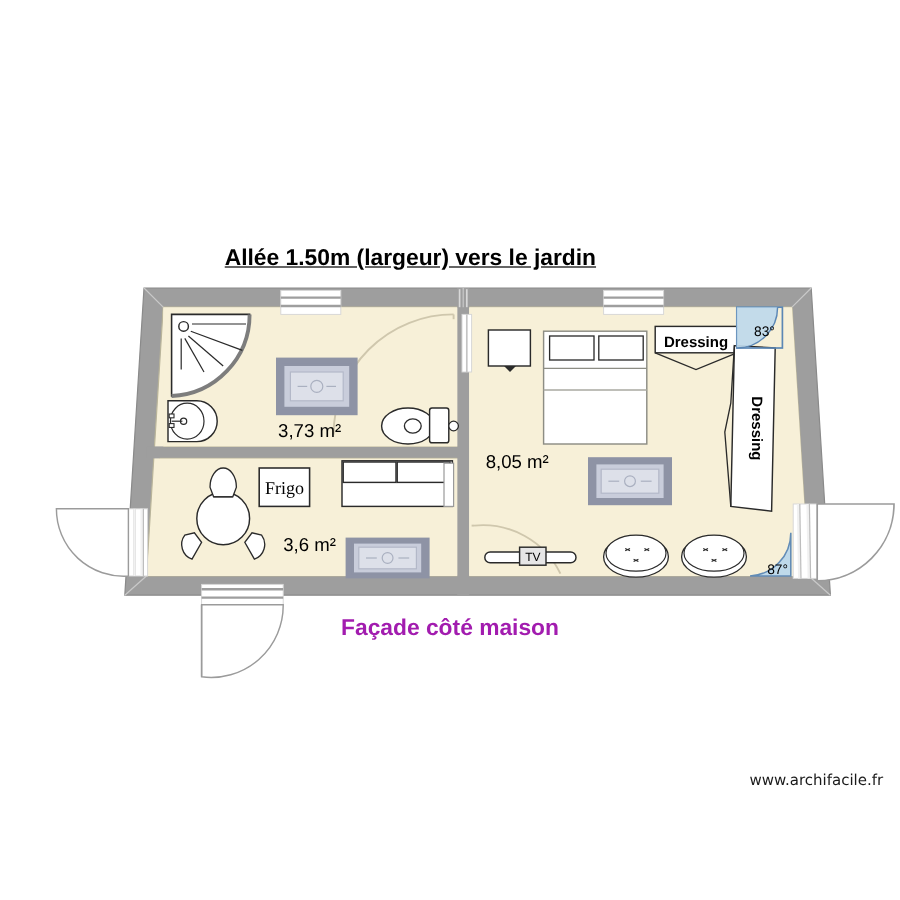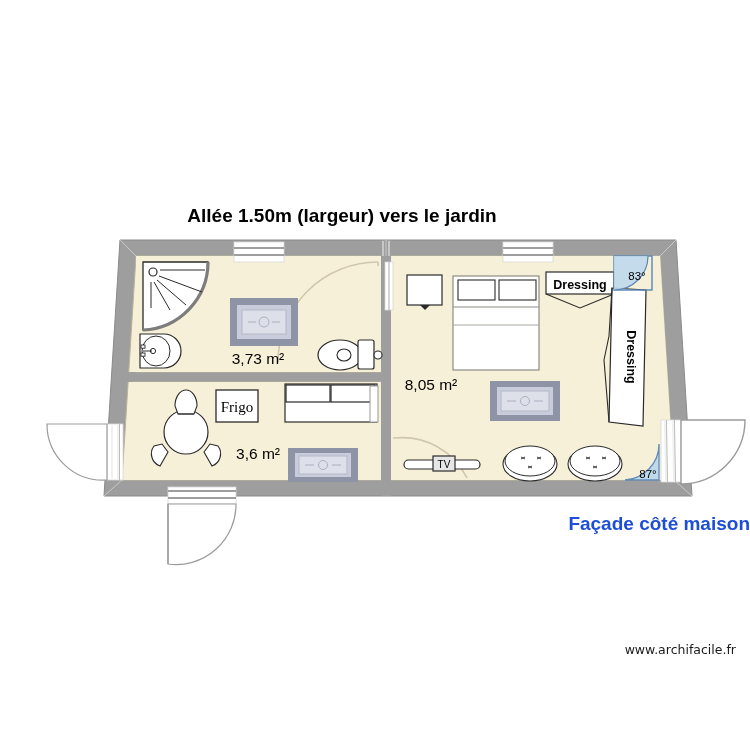--- a/index.html
+++ b/index.html
@@ -21,29 +21,30 @@
   }
   .plan-title {
     position: absolute;
     left: 0; top: 205px;
     width: 684px;
     text-align: center;
     font-size: 19px;
     font-weight: bold;
     color: #000;
     letter-spacing: 0px;
+    text-decoration: underline;
   }
   .bottom-title {
     position: absolute;
     left: 0; top: 513px;
     width: 750px;
-    text-align: right;
+    text-align: center;
     font-size: 19px;
     font-weight: bold;
-    color: #1d4ed8;
+    color: #a21caf;
   }
   .left-title {
     position: absolute;
     left: -21px;
     top: 252px;
     width: 240px;
     text-align: left;
     font-size: 19px;
     font-weight: bold;
     color: #000;

